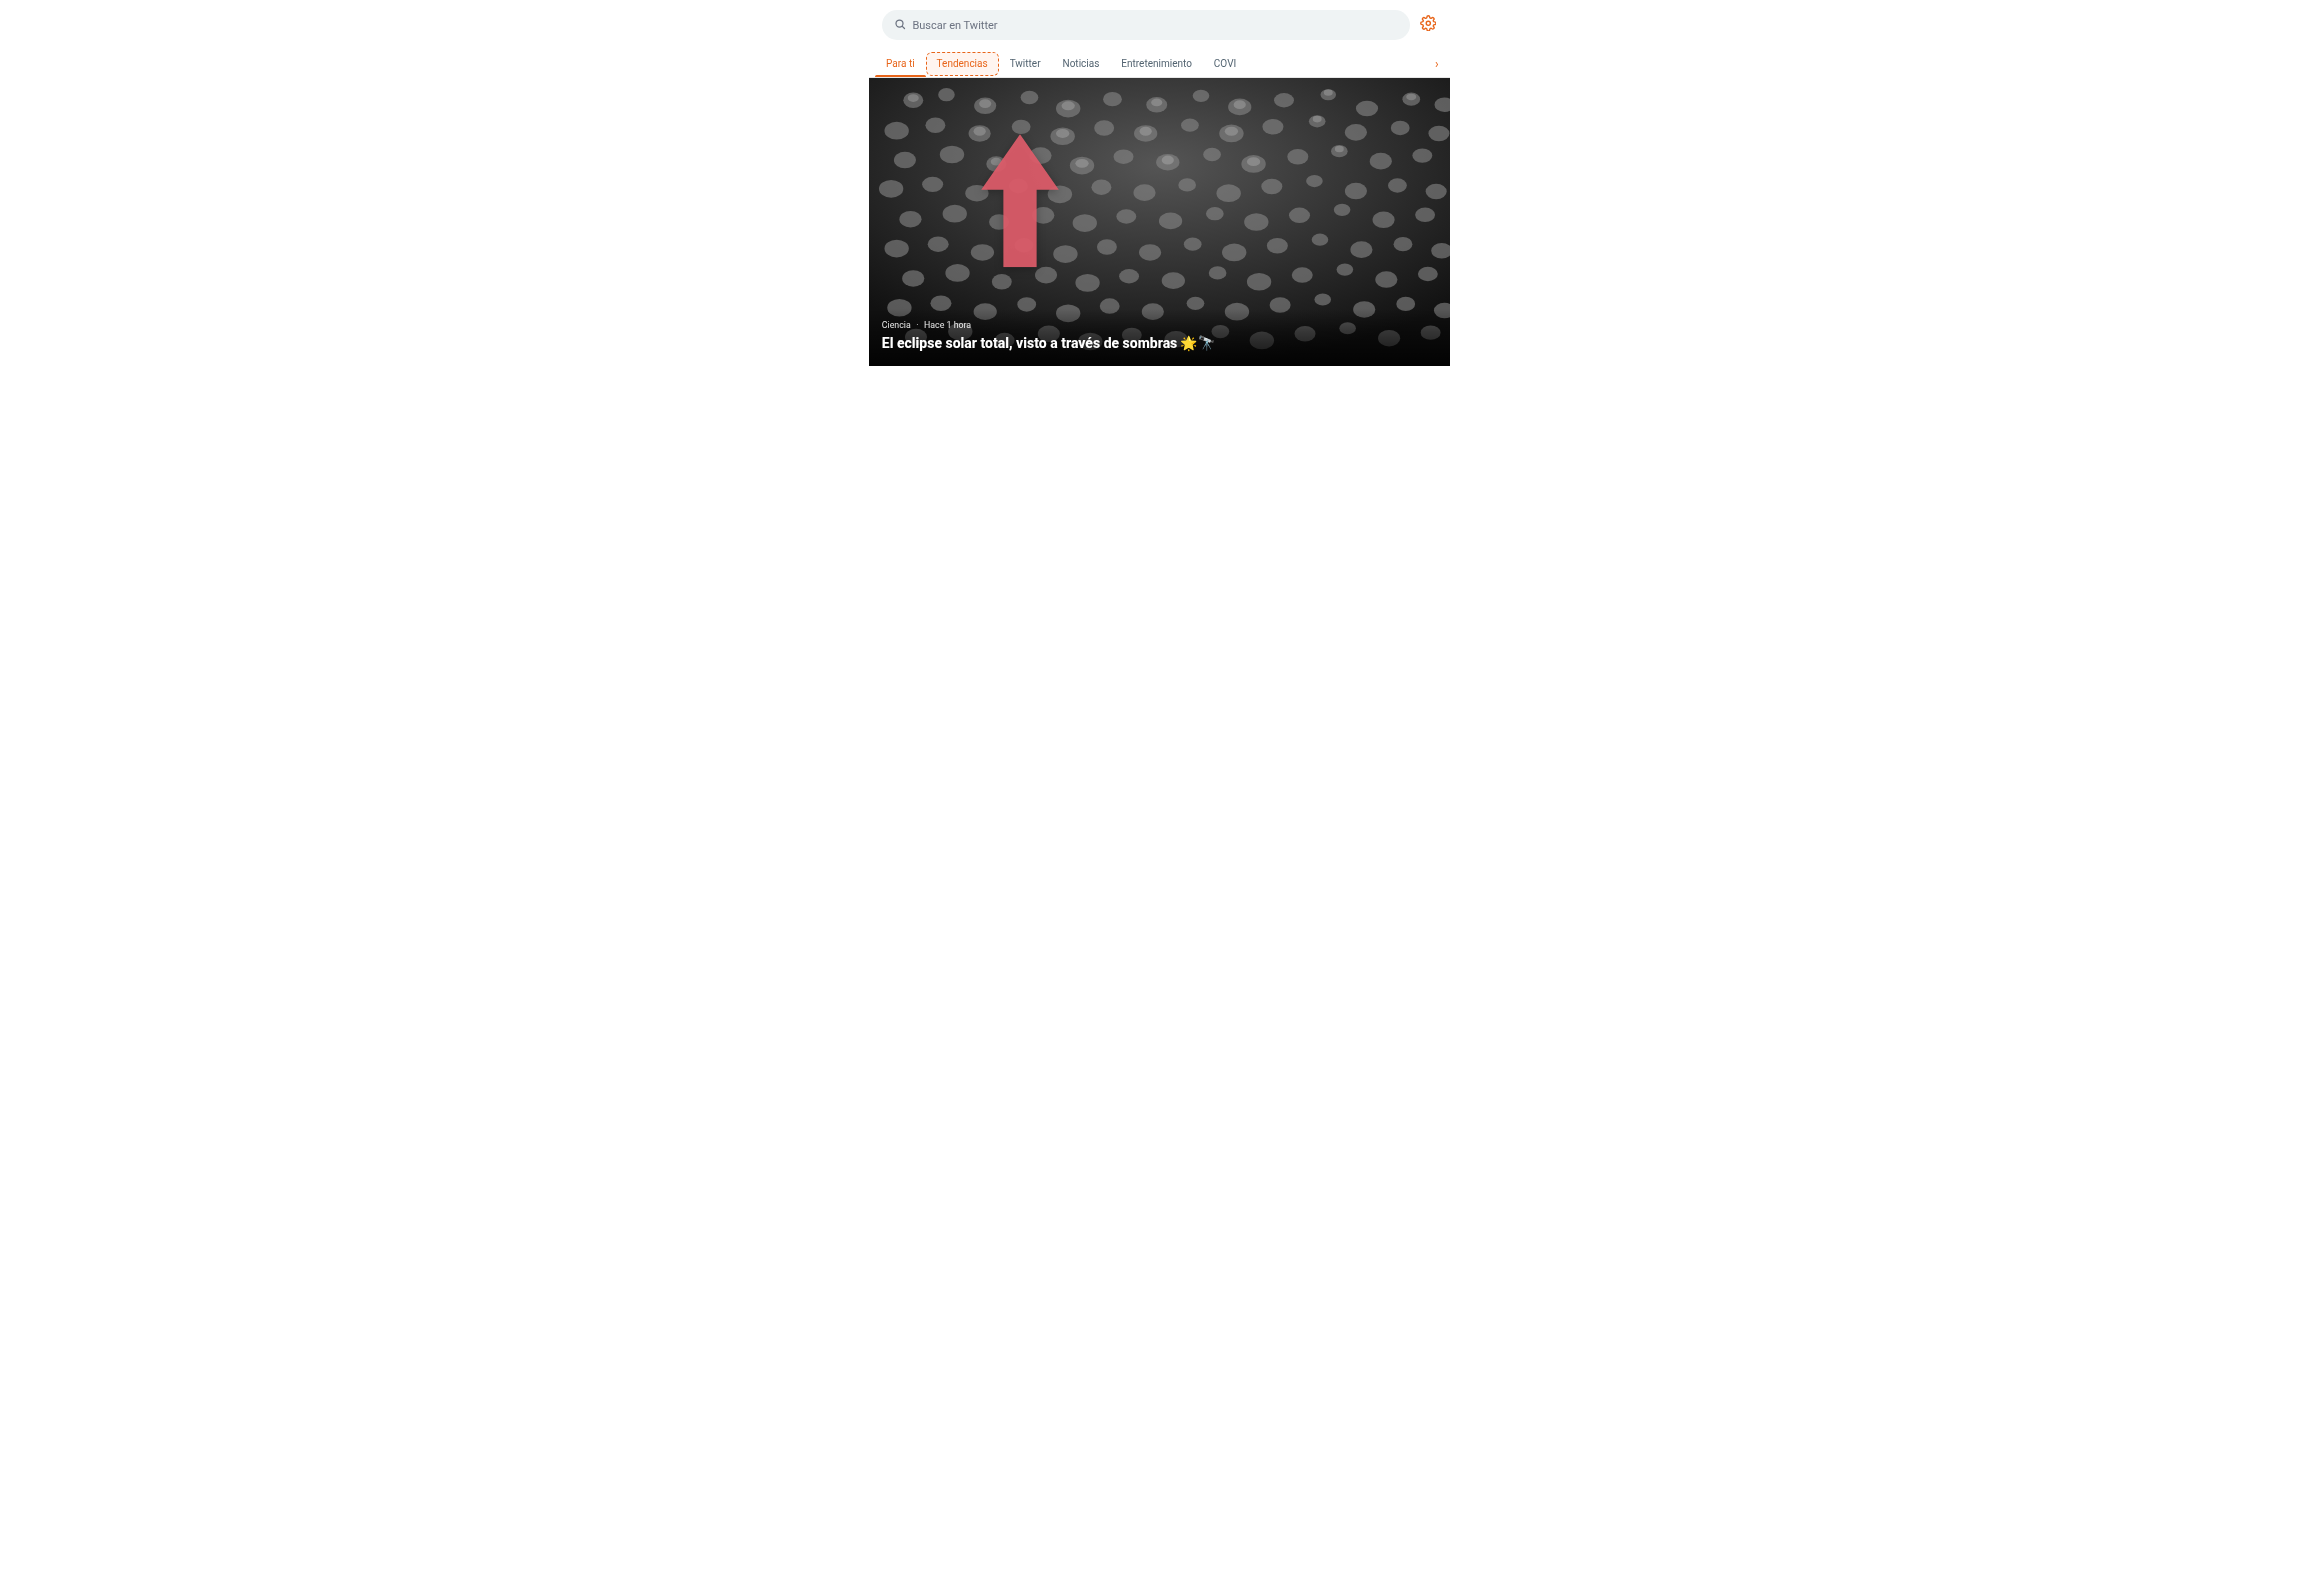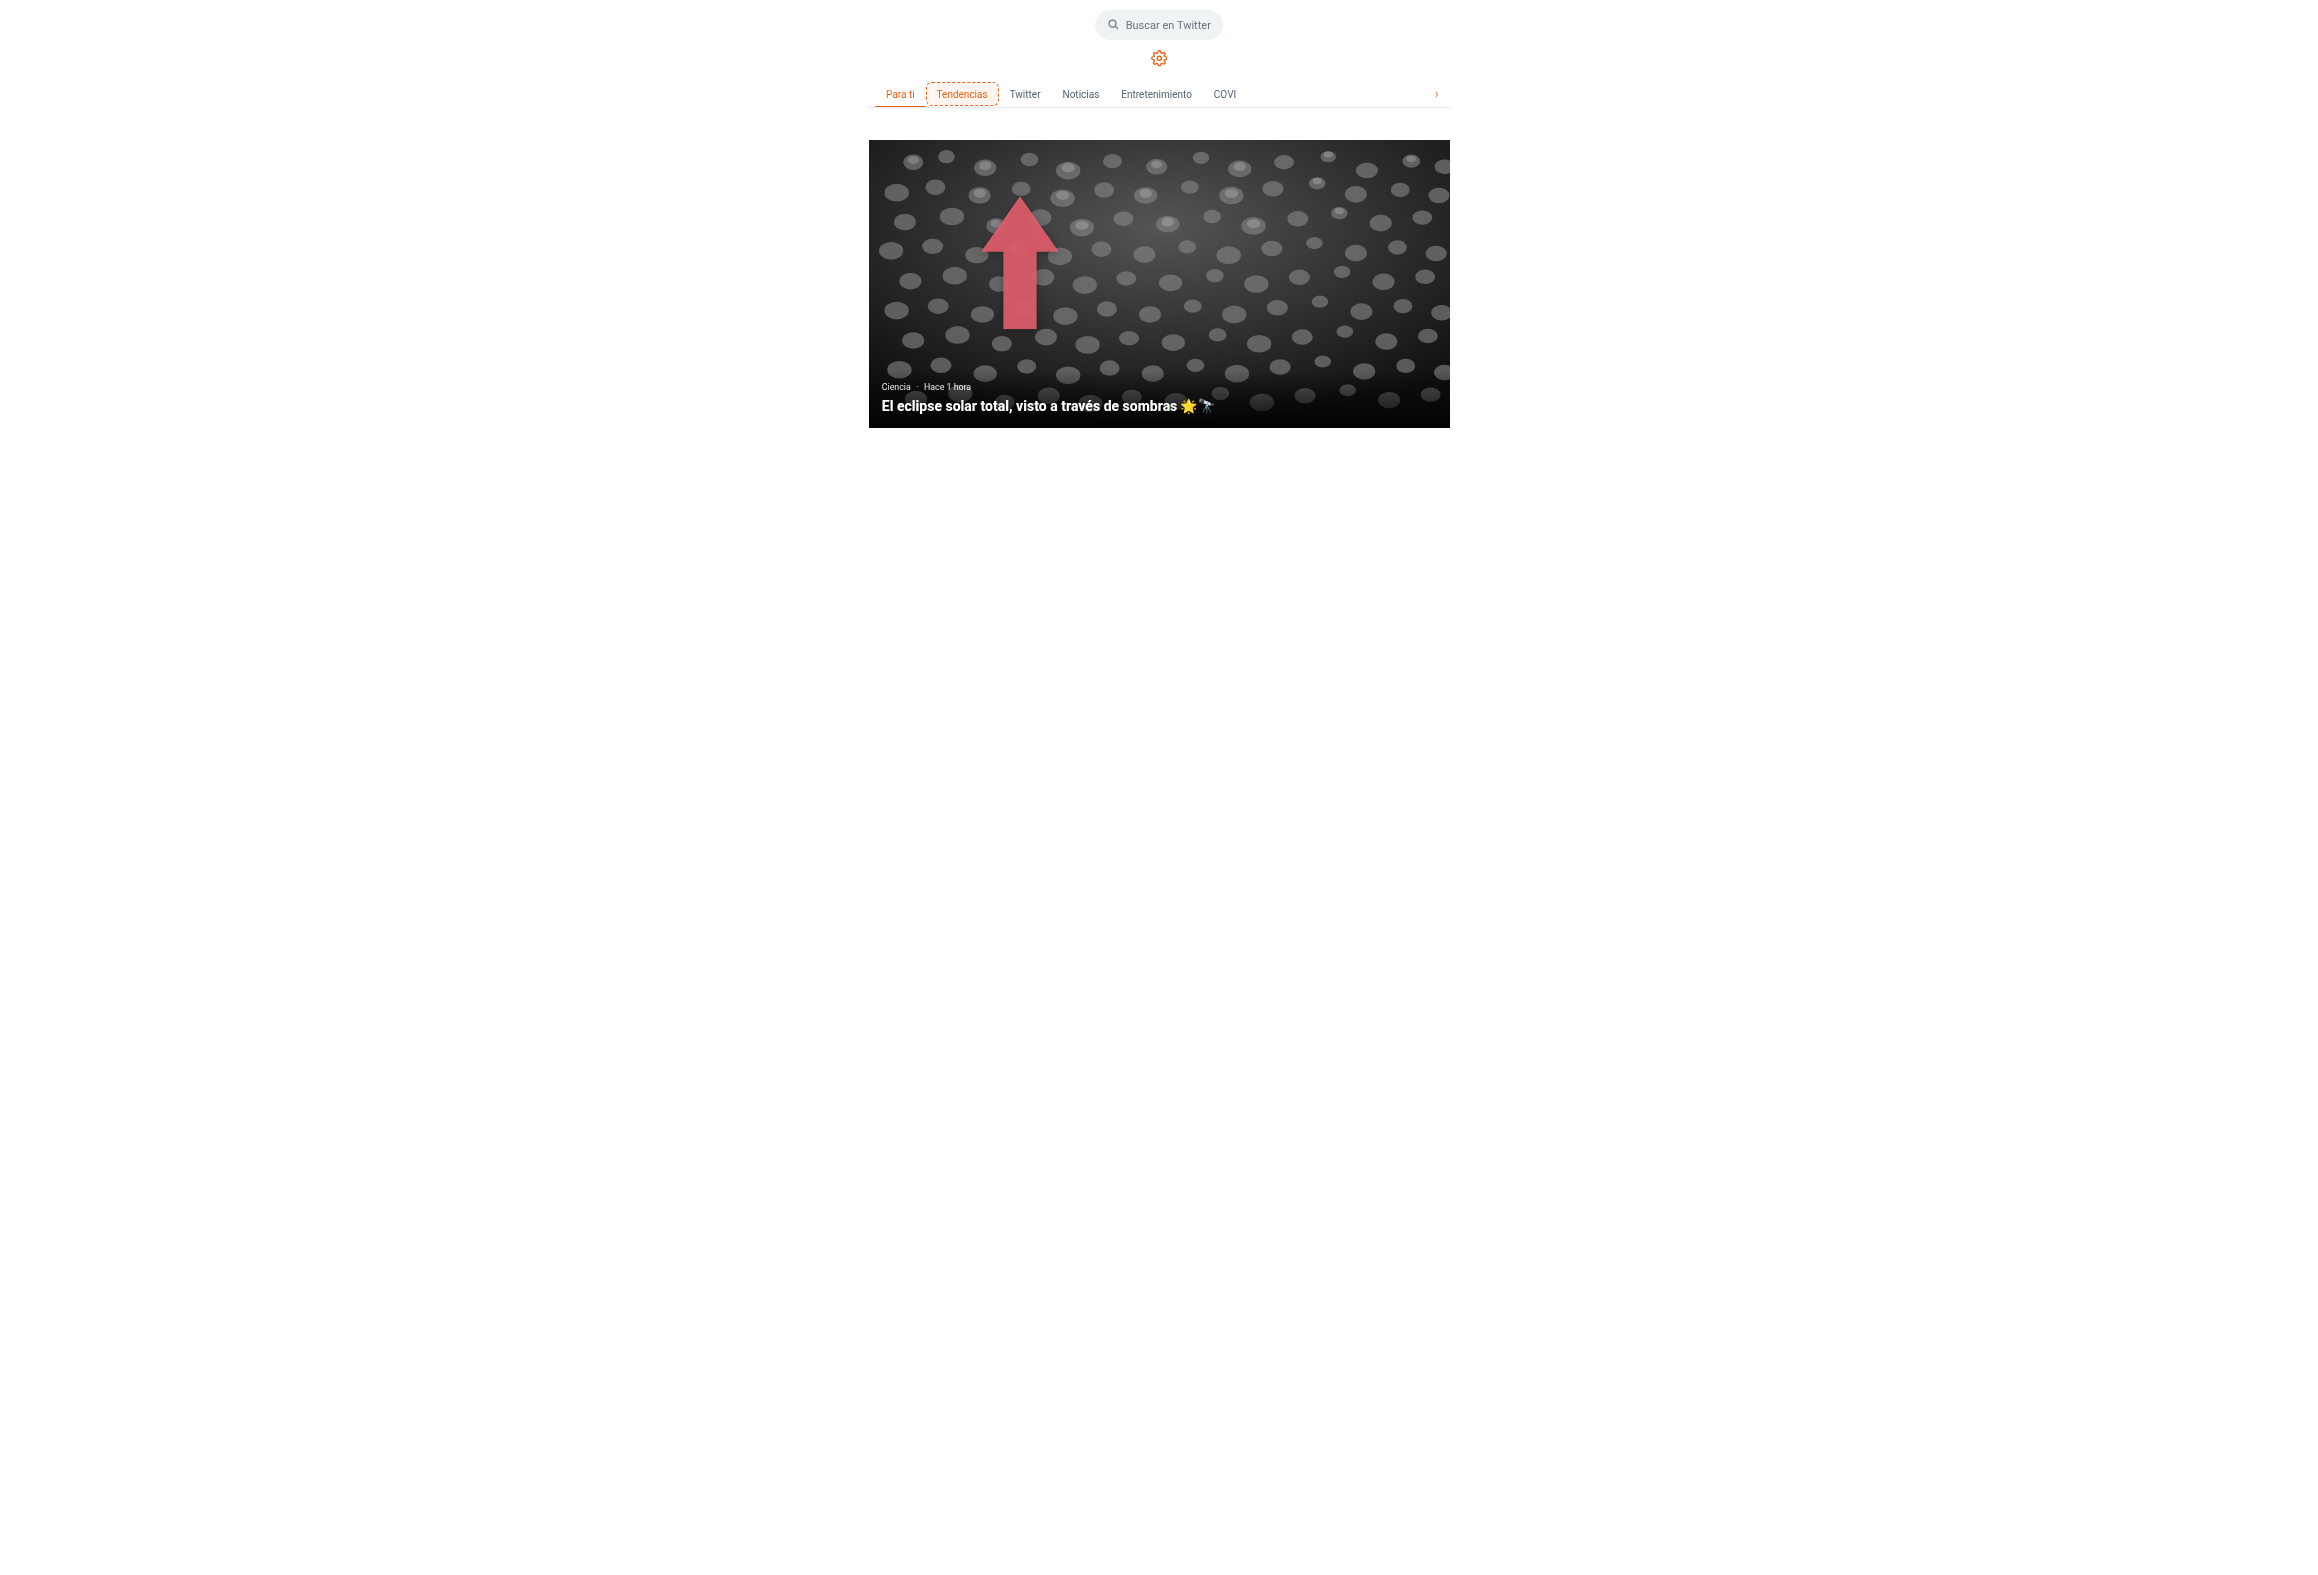--- a/index.html
+++ b/index.html
@@ -16,21 +16,20 @@
       margin: 0 auto;
       overflow-x: hidden;
     }
 
     .search-bar-container {
       display: flex;
       align-items: center;
       padding: 10px 13.3px;
       gap: 10px;
       background: #ffffff;
-      flex-direction: column;
     }
 
     .search-bar {
       flex: 1;
       display: flex;
       align-items: center;
       background: #eff3f4;
       border-radius: 552px;
       padding: 7.7px 12px;
       gap: 6.6px;
@@ -106,21 +105,20 @@
       cursor: pointer;
       padding: 0 4.4px;
     }
 
     .hero-image-container {
       position: relative;
       width: 100%;
       height: 288px;
       overflow: hidden;
       background: #1a1a1a;
-      margin-top: 32px;
     }
 
     .hero-bg {
       width: 100%;
       height: 100%;
       background: #2a2a2a;
       position: relative;
       overflow: hidden;
     }
 

